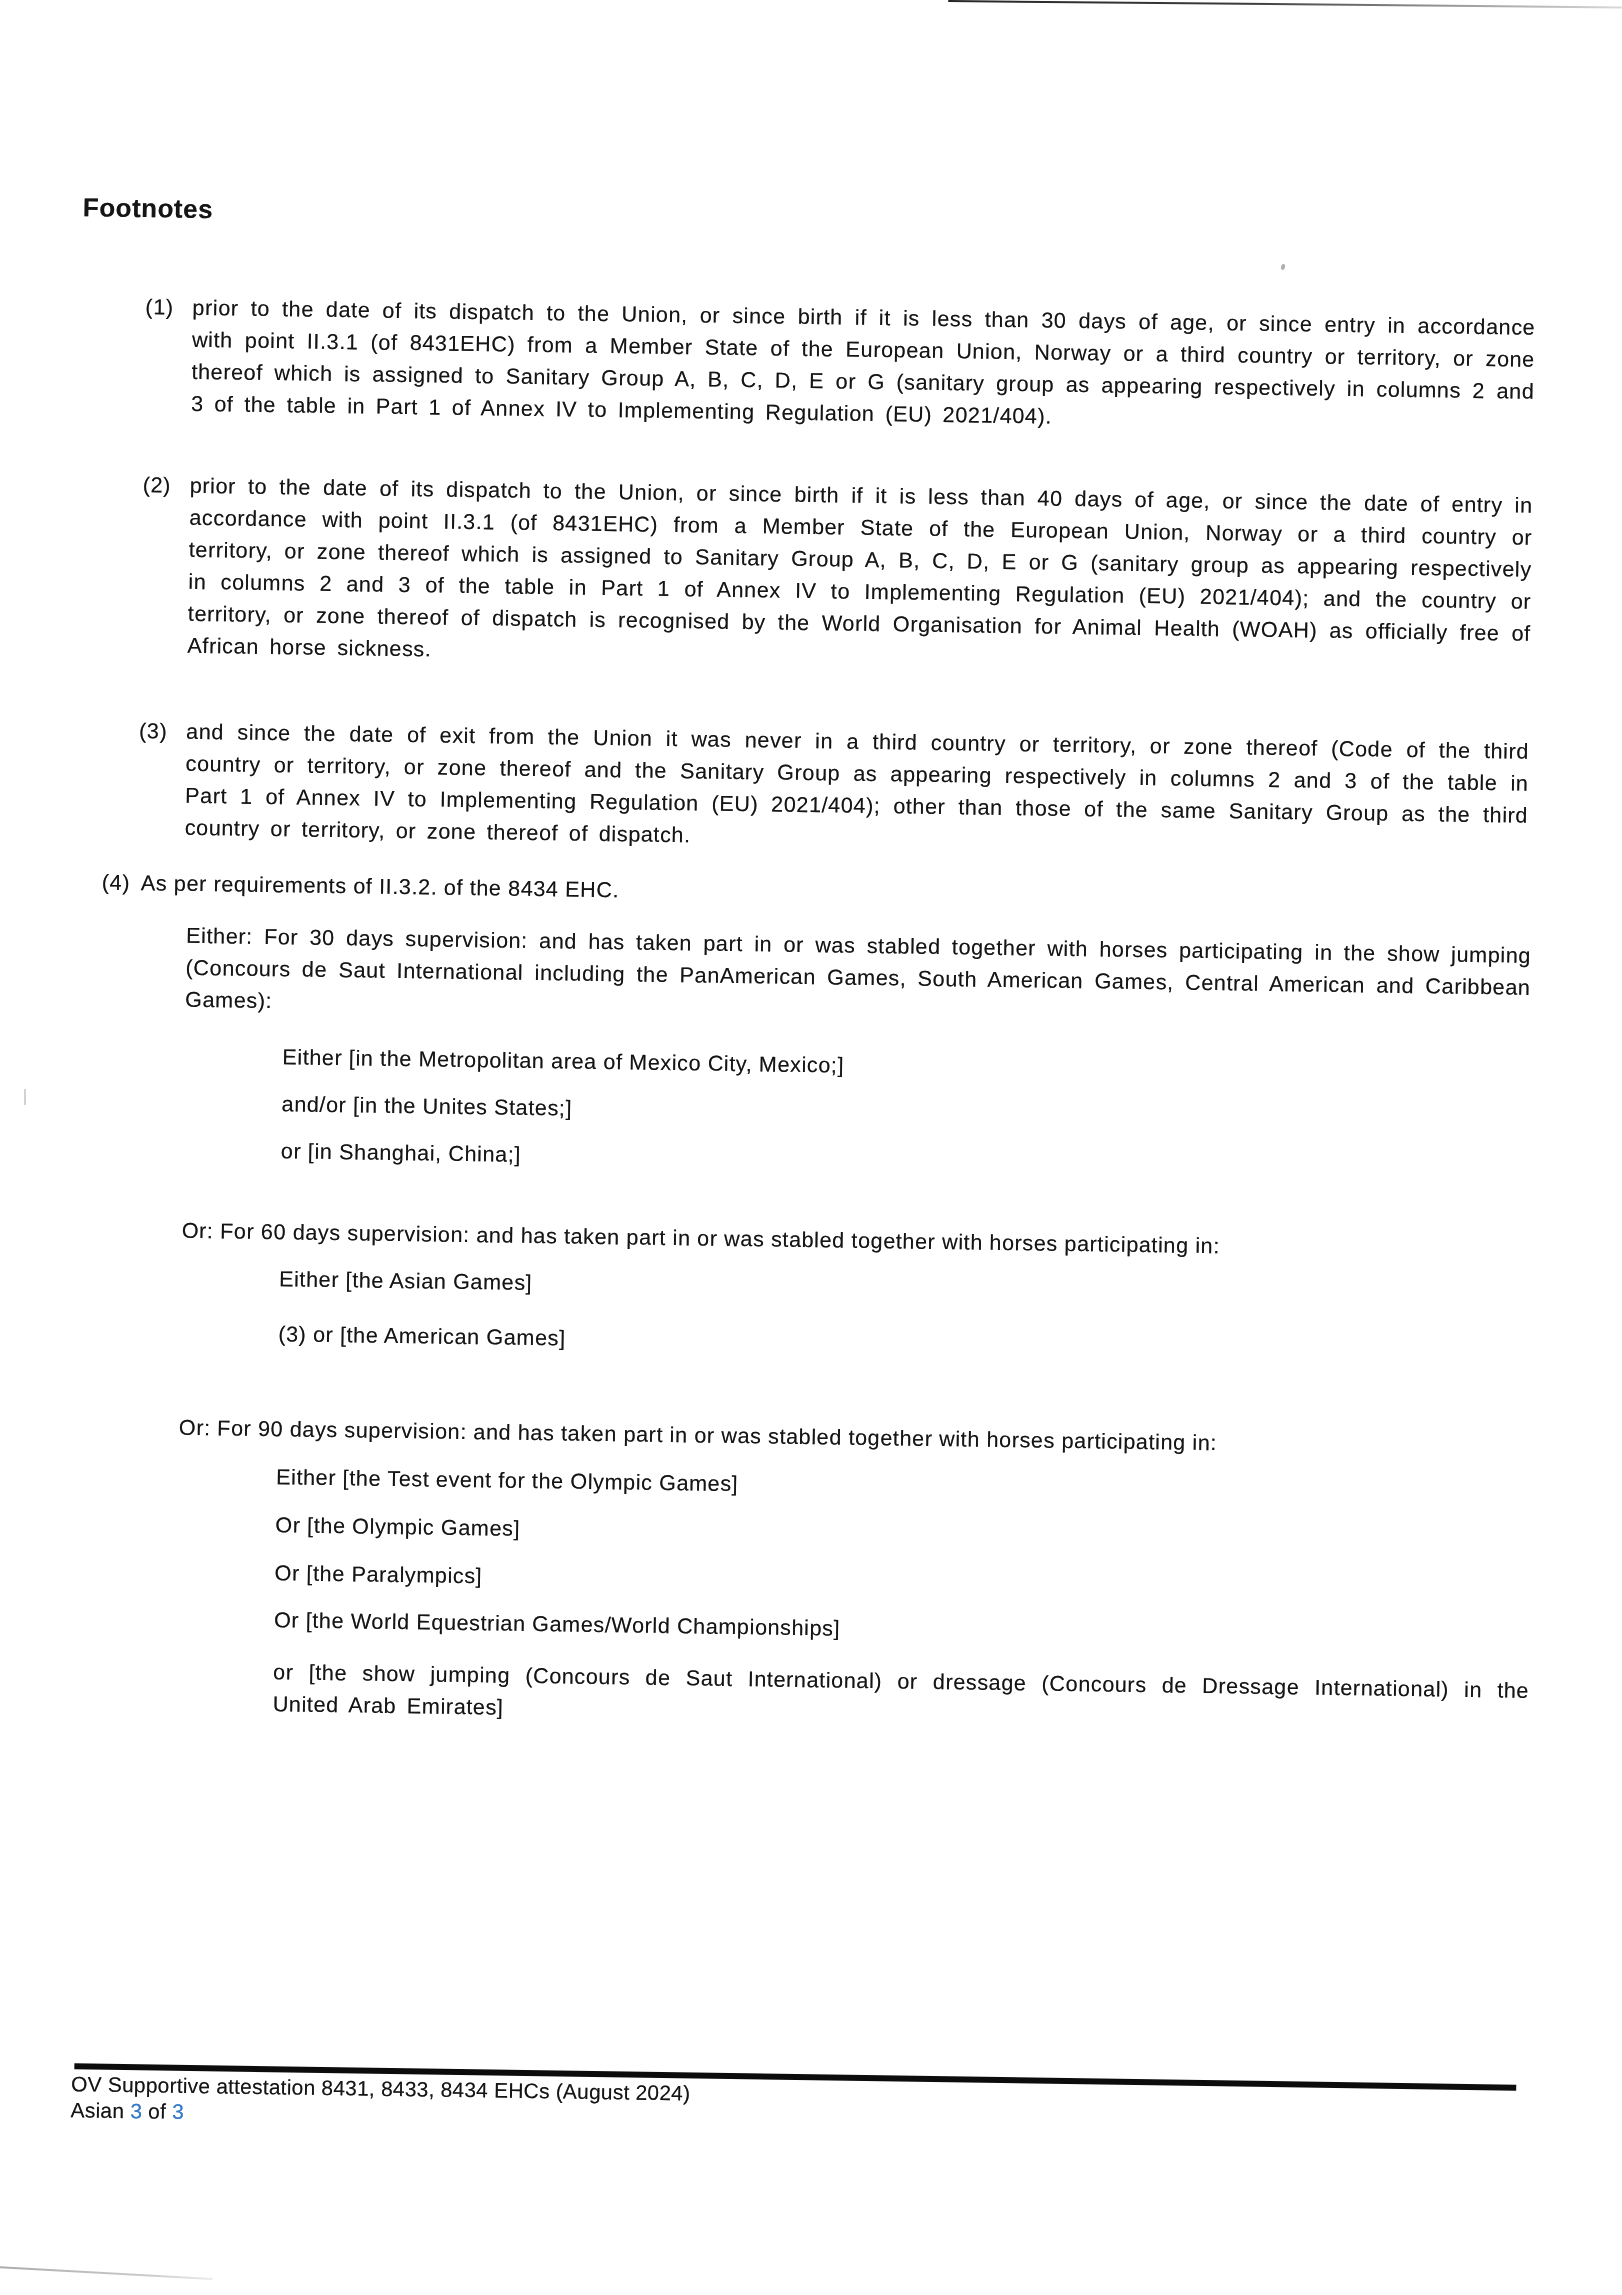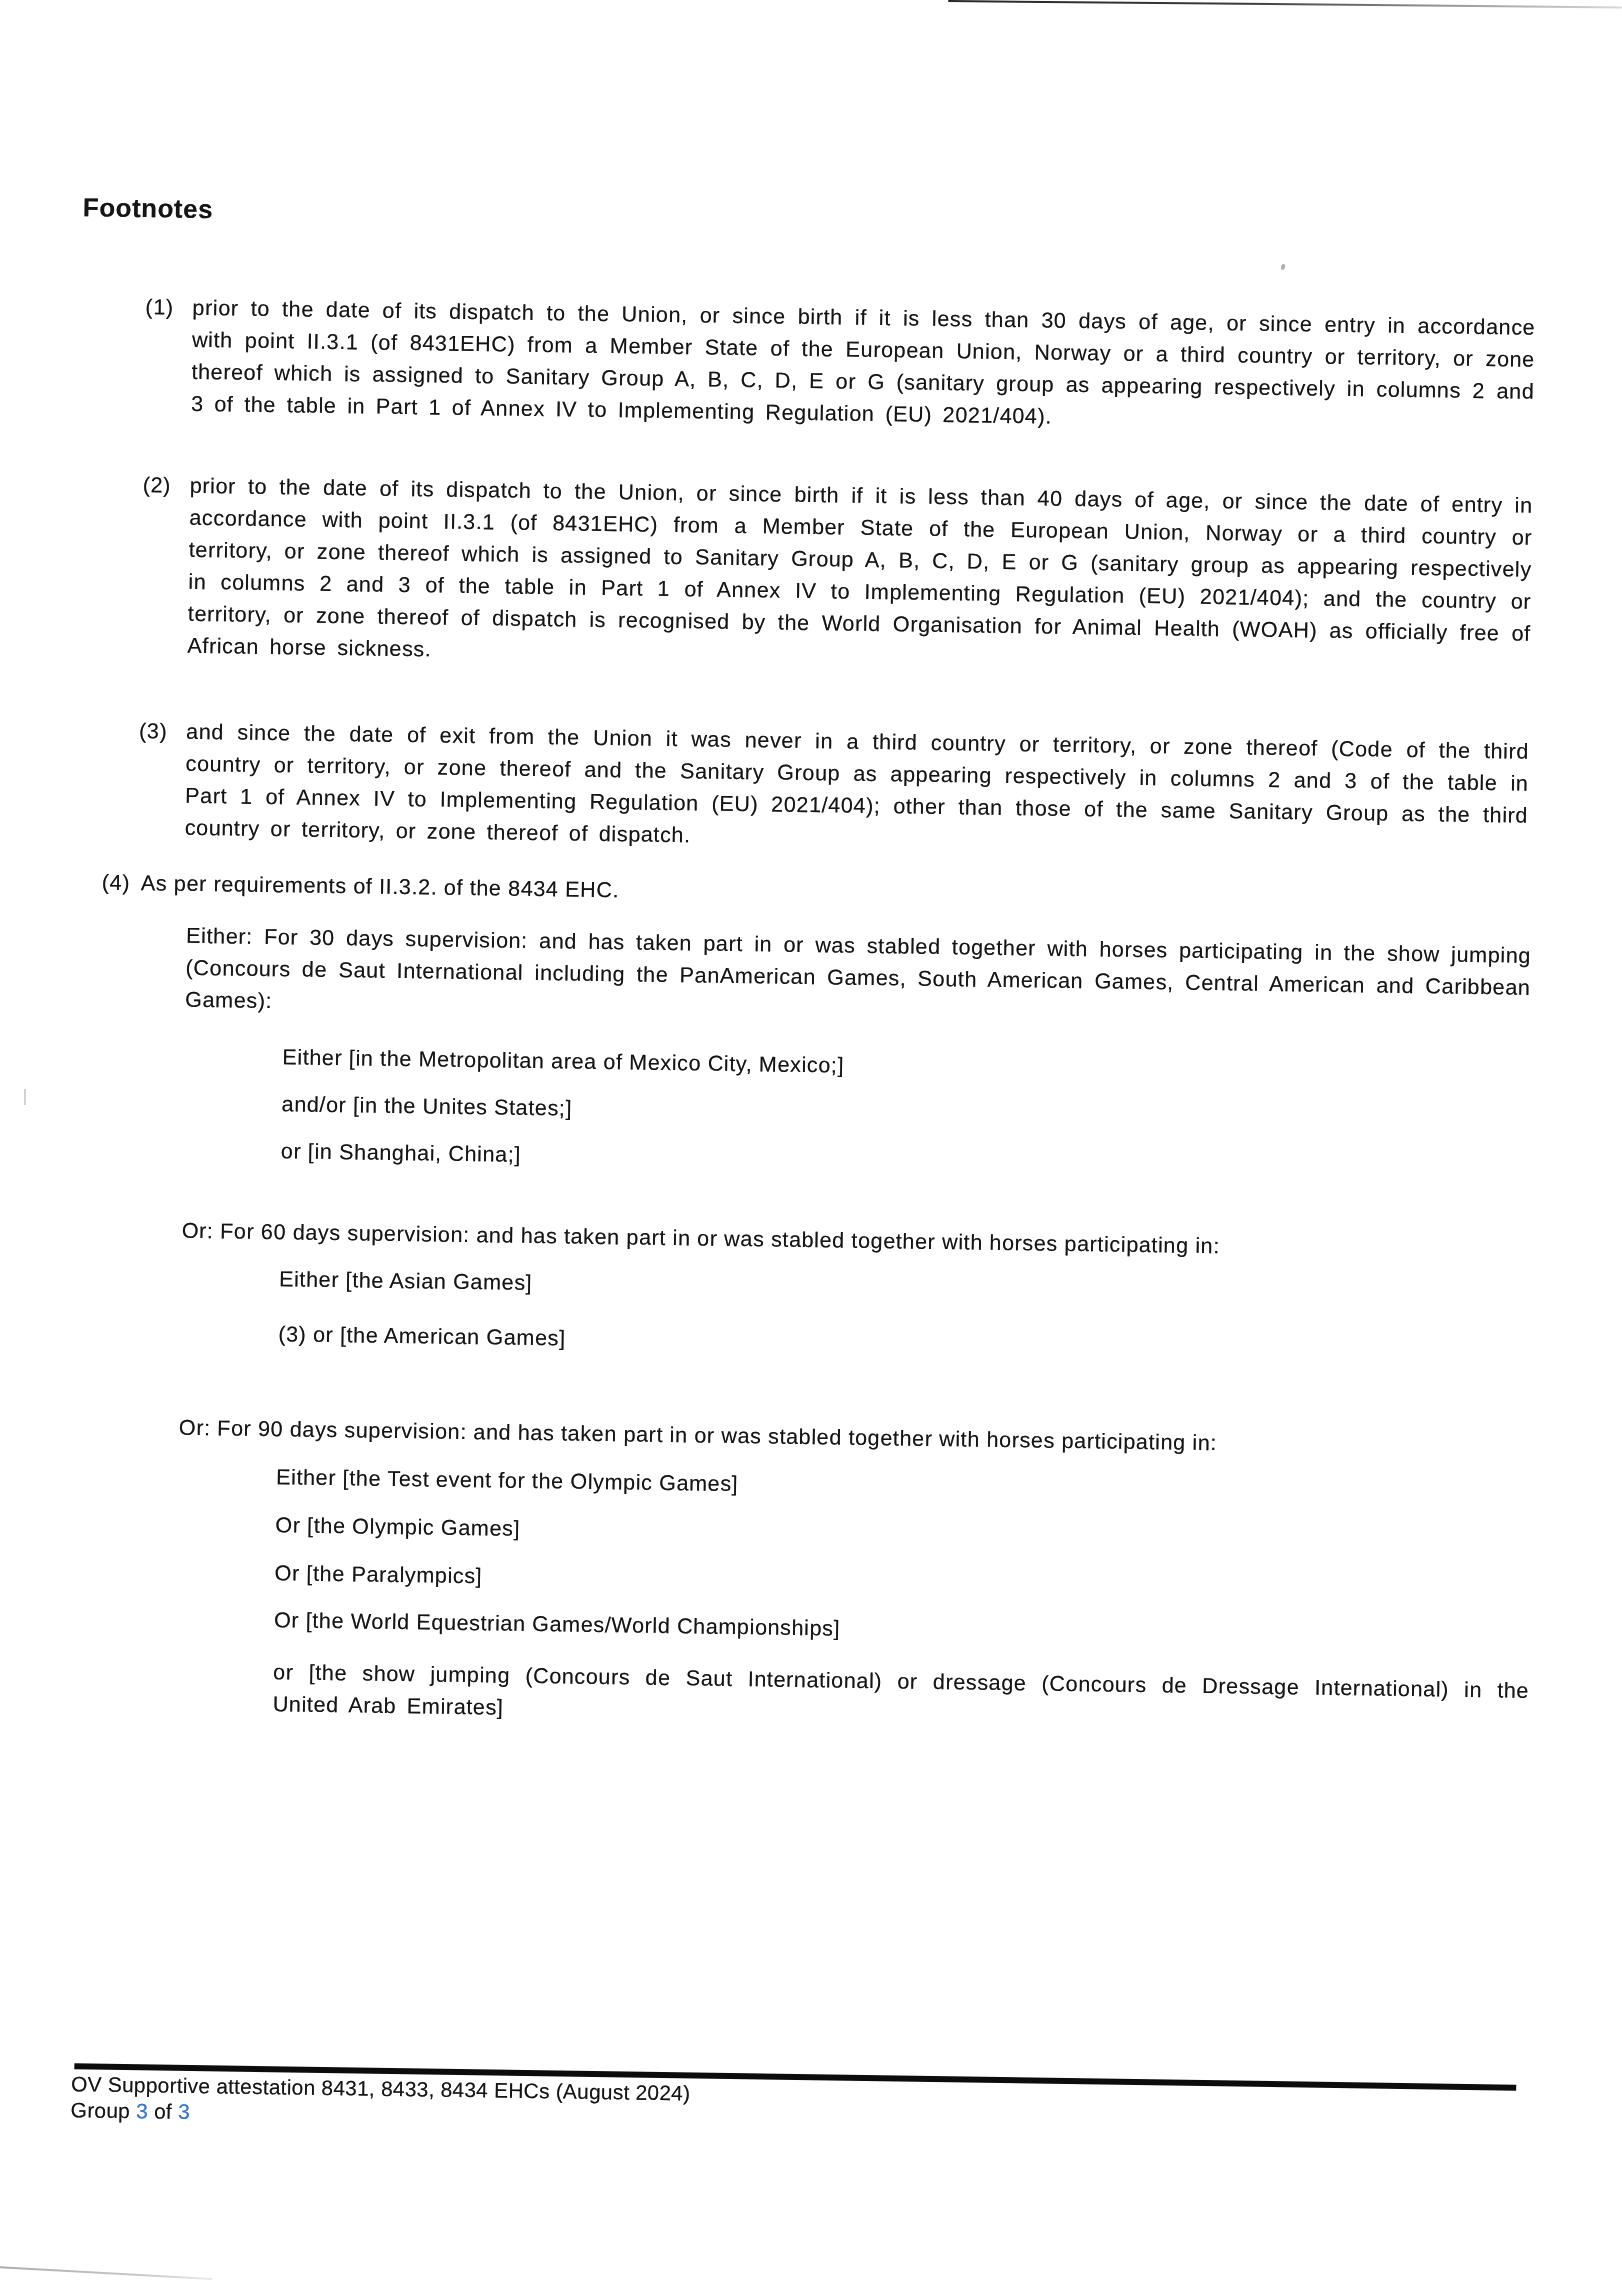--- a/index.html
+++ b/index.html
@@ -117,21 +117,21 @@
   <div class="opt txt" style="top:1505px">Or [the Olympic Games]</div>
   <div class="opt txt" style="top:1553px">Or [the Paralympics]</div>
   <div class="opt txt" style="top:1600px">Or [the World Equestrian Games/World Championships]</div>
   <div class="opt wide txt just" style="top:1652px">or [the show jumping (Concours de Saut International) or dressage (Concours de Dressage International) in the United Arab Emirates]</div>
 
   <div class="rule"></div>
 
   <div class="footer-line" style="top:2069px">OV Supportive attestation 8431, 8433, 8434 EHCs (August 2024)</div>
 
   <div class="footer-line" style="top:2095px">
-    <span>Group</span>
+    <span>Asian</span>
     <span class="pagenum">3</span>
     <span>of</span>
     <span class="pagenum">3</span>
   </div>
 
 </div>
 
 <div class="art-dot"></div>
 <div class="art-tick"></div>
 <div class="art-bottom"></div>

